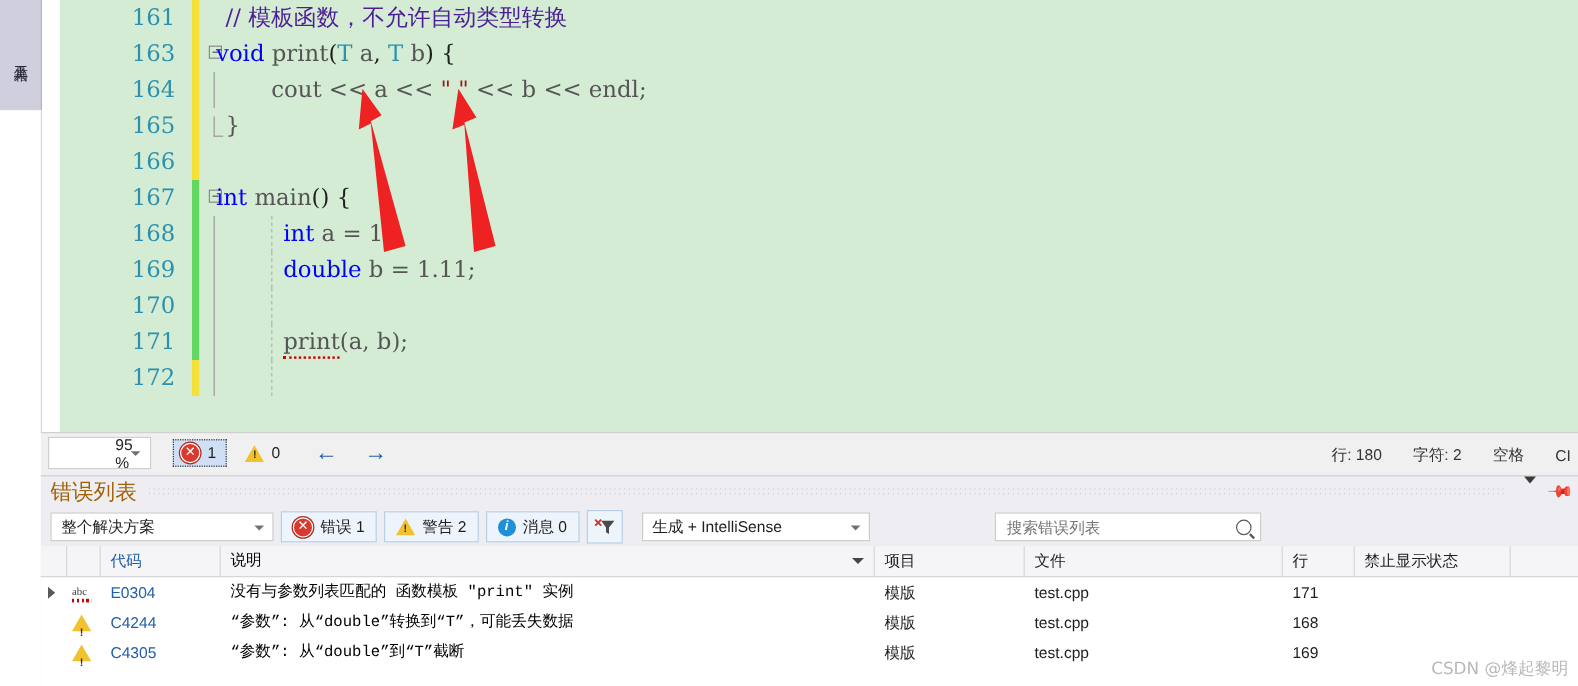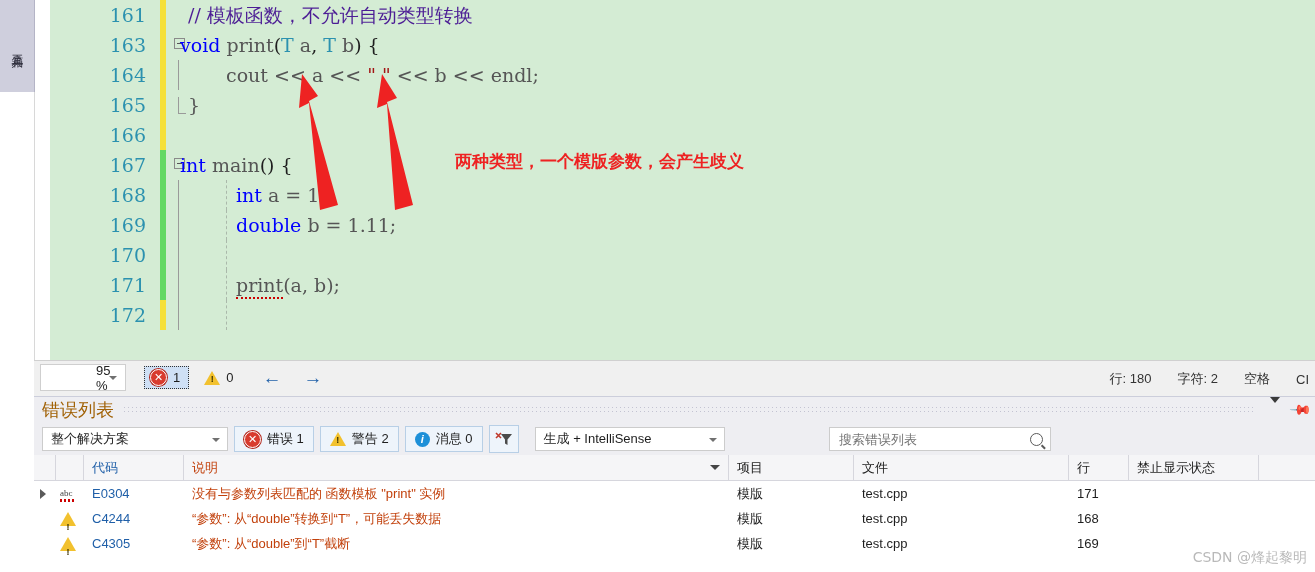--- a/index.html
+++ b/index.html
@@ -221,21 +221,21 @@
     border-left:5px solid transparent;border-right:5px solid transparent;border-top:5px solid #444;
   }
   .grow{display:flex;height:25px;align-items:center;font-size:13px;}
   .grow .gc{
     height:25px;line-height:25px;padding-left:8px;box-sizing:border-box;
     overflow:hidden;white-space:nowrap;
   }
   .c-exp{width:22px;padding-left:6px !important;}
   .c-ico{width:28px;padding-left:4px !important;display:flex;align-items:center;}
   .c-code{width:100px;color:#1f5fa8;}
-  .c-desc{width:545px;color:#c2410c;}
+  .c-desc{width:545px;color:#000000;font-family:Liberation Mono, monospace;}
   .c-proj{width:125px;}
   .c-file{width:215px;}
   .c-line{width:60px;}
   .c-supp{width:130px;}
   .expander{
     width:0;height:0;border-top:5px solid transparent;border-bottom:5px solid transparent;
     border-left:6px solid #5a5a5a;display:inline-block;margin-top:8px;
   }
   .abc-ico{
     position:relative;font-size:9px;color:#444;line-height:1;
@@ -332,21 +332,20 @@
       </div>
 
       <div class="crow">
         <span class="lno">172</span>
         <span class="chbar yellow" style="left:110px"></span>
         <span class="foldline"></span><span class="indentguide"></span>
       </div>
 
     </div>
 
-    <div class="annotation">两种类型，一个模版参数，会产生歧义</div>
 
     <svg class="arrows" viewBox="0 0 1281 360">
       <g fill="#ee2222">
         <path d="M 252 74 L 268 96 L 259 101 L 288 205 L 270 210 L 259 103 L 249 108 Z"></path>
         <path d="M 332 74 L 347 98 L 337 102 L 363 205 L 345 210 L 337 104 L 327 108 Z"></path>
       </g>
     </svg>
   </div>
 
   <div class="statusbar">

